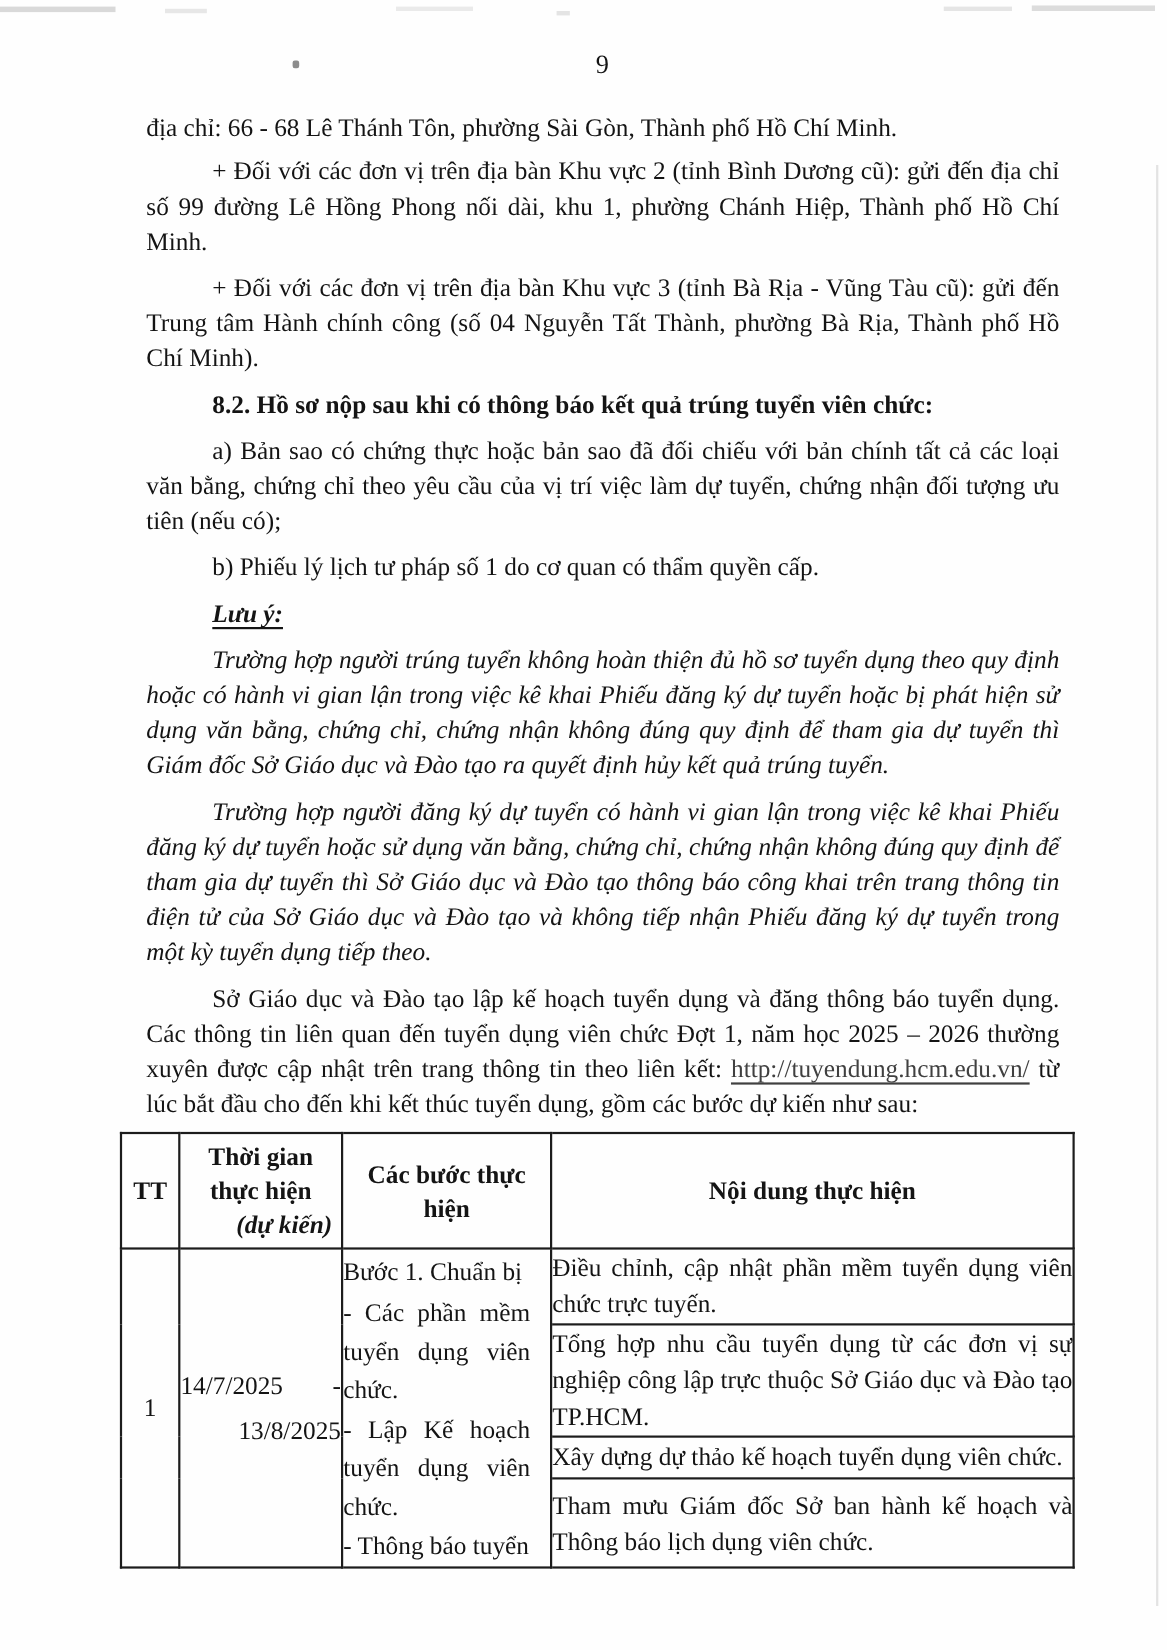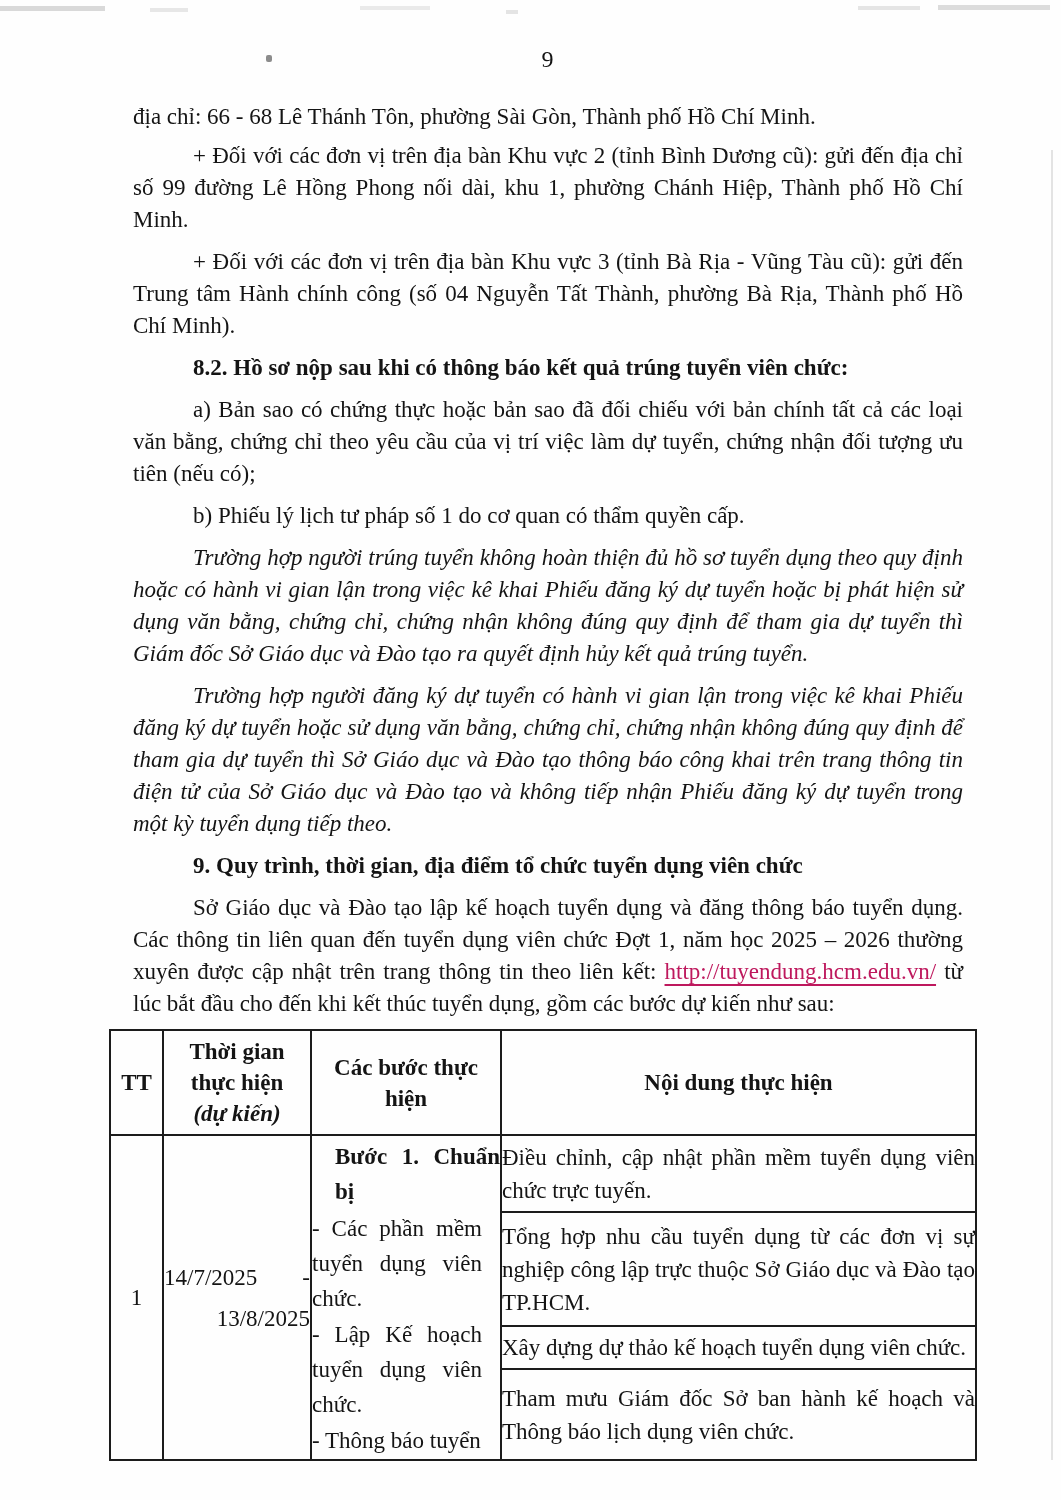--- a/index.html
+++ b/index.html
@@ -53,21 +53,21 @@
   .bold { font-weight: bold; }
   .italic { font-style: italic; }
   .note-label {
     font-weight: bold;
     font-style: italic;
     text-decoration: underline;
     text-underline-offset: 5px;
     text-decoration-thickness: 2px;
   }
   .doc-link {
-    color: #be185d;
+    color: #404040;
     text-decoration: underline;
     text-underline-offset: 5px;
     text-decoration-thickness: 2px;
   }
   .h-spacer-top { margin-top: 10px !important; }
 
   
   table.schedule {
     border-collapse: collapse;
     table-layout: fixed;
@@ -85,41 +85,41 @@
     vertical-align: middle;
     overflow: hidden;
   }
   table.schedule th {
     font-weight: bold;
     text-align: center;
     height: 99px;
     line-height: 31px;
     padding: 2px 8px;
   }
-  th .hdr-sub { display: block; font-style: italic; }
+  th .hdr-sub { display: block; font-style: italic; text-align: right; }
   td.cell-tt {
     text-align: center;
     vertical-align: top;
     padding-top: 17px;
     line-height: 30px;
   }
   td.cell-time {
     vertical-align: top;
     padding: 15px 12px 0 14px;
     line-height: 41px;
     text-align: right;
   }
   .date-line { display: flex; justify-content: space-between; }
   td.cell-step {
     vertical-align: top;
     padding: 5px 12px 0 12px;
     line-height: 35px;
     text-align: justify;
   }
-  .step-title { font-weight: bold; margin: 3px 0 2px 0; padding-left: 23px; }
+  .step-title { font-weight: normal; margin: 3px 0 2px 0; }
   .step-item { margin: 0 18px 1px 0; }
   td.cell-content {
     padding: 4px 10px 4px 13px;
     line-height: 33px;
     text-align: justify;
   }
   tr.sub-r0 td.cell-content { height: 66px; }
   tr.sub-r1 td.cell-content { height: 98px; }
   tr.sub-r2 td.cell-content { height: 36px; }
   tr.sub-r3 td.cell-content { height: 78px; }
@@ -147,26 +147,26 @@
     <p class="indent">+ Đối với các đơn vị trên địa bàn Khu vực 2 (tỉnh Bình Dương cũ): gửi đến địa chỉ số 99 đường Lê Hồng Phong nối dài, khu 1, phường Chánh Hiệp, Thành phố Hồ Chí Minh.</p>
 
     <p class="indent" style="margin-top:10px">+ Đối với các đơn vị trên địa bàn Khu vực 3 (tỉnh Bà Rịa - Vũng Tàu cũ): gửi đến Trung tâm Hành chính công (số 04 Nguyễn Tất Thành, phường Bà Rịa, Thành phố Hồ Chí Minh).</p>
 
     <p class="indent bold h-spacer-top">8.2. Hồ sơ nộp sau khi có thông báo kết quả trúng tuyển viên chức:</p>
 
     <p class="indent h-spacer-top">a) Bản sao có chứng thực hoặc bản sao đã đối chiếu với bản chính tất cả các loại văn bằng, chứng chỉ theo yêu cầu của vị trí việc làm dự tuyển, chứng nhận đối tượng ưu tiên (nếu có);</p>
 
     <p class="indent h-spacer-top">b) Phiếu lý lịch tư pháp số 1 do cơ quan có thẩm quyền cấp.</p>
 
+    <p class="indent h-spacer-top"><span class="note-label">Lưu ý:</span></p>
 
     <p class="indent italic h-spacer-top">Trường hợp người trúng tuyển không hoàn thiện đủ hồ sơ tuyển dụng theo quy định hoặc có hành vi gian lận trong việc kê khai Phiếu đăng ký dự tuyển hoặc bị phát hiện sử dụng văn bằng, chứng chỉ, chứng nhận không đúng quy định để tham gia dự tuyển thì Giám đốc Sở Giáo dục và Đào tạo ra quyết định hủy kết quả trúng tuyển.</p>
 
     <p class="indent italic h-spacer-top">Trường hợp người đăng ký dự tuyển có hành vi gian lận trong việc kê khai Phiếu đăng ký dự tuyển hoặc sử dụng văn bằng, chứng chỉ, chứng nhận không đúng quy định để tham gia dự tuyển thì Sở Giáo dục và Đào tạo thông báo công khai trên trang thông tin điện tử của Sở Giáo dục và Đào tạo và không tiếp nhận Phiếu đăng ký dự tuyển trong một kỳ tuyển dụng tiếp theo.</p>
 
-    <p class="indent bold h-spacer-top">9. Quy trình, thời gian, địa điểm tổ chức tuyển dụng viên chức</p>
 
     <p class="indent h-spacer-top"><span>Sở Giáo dục và Đào tạo lập kế hoạch tuyển dụng và đăng thông báo tuyển dụng. Các thông tin liên quan đến tuyển dụng viên chức Đợt 1, năm học 2025 – 2026 thường xuyên được cập nhật trên trang thông tin theo liên kết: </span><a href="#" class="doc-link">http://tuyendung.hcm.edu.vn/</a><span> từ lúc bắt đầu cho đến khi kết thúc tuyển dụng, gồm các bước dự kiến như sau:</span></p>
 
     <table class="schedule">
       <colgroup>
         <col class="c-tt">
           <col class="c-time">
           <col class="c-step">
           <col class="c-body">
       </colgroup>

